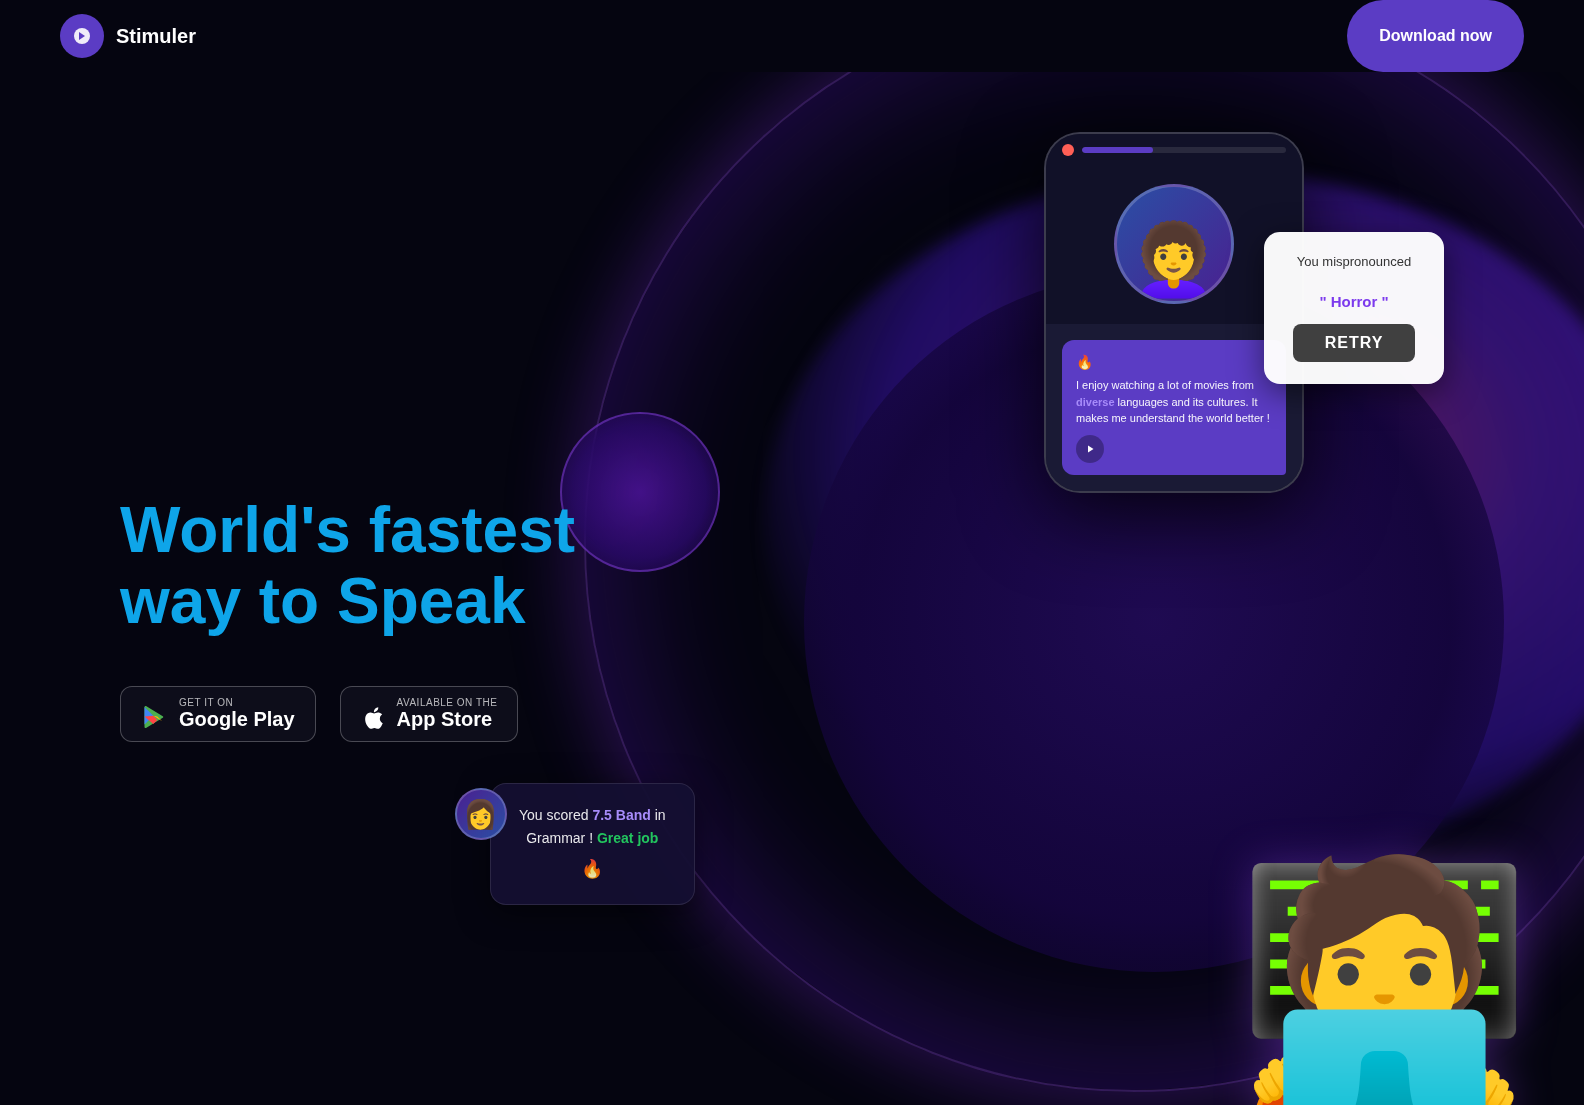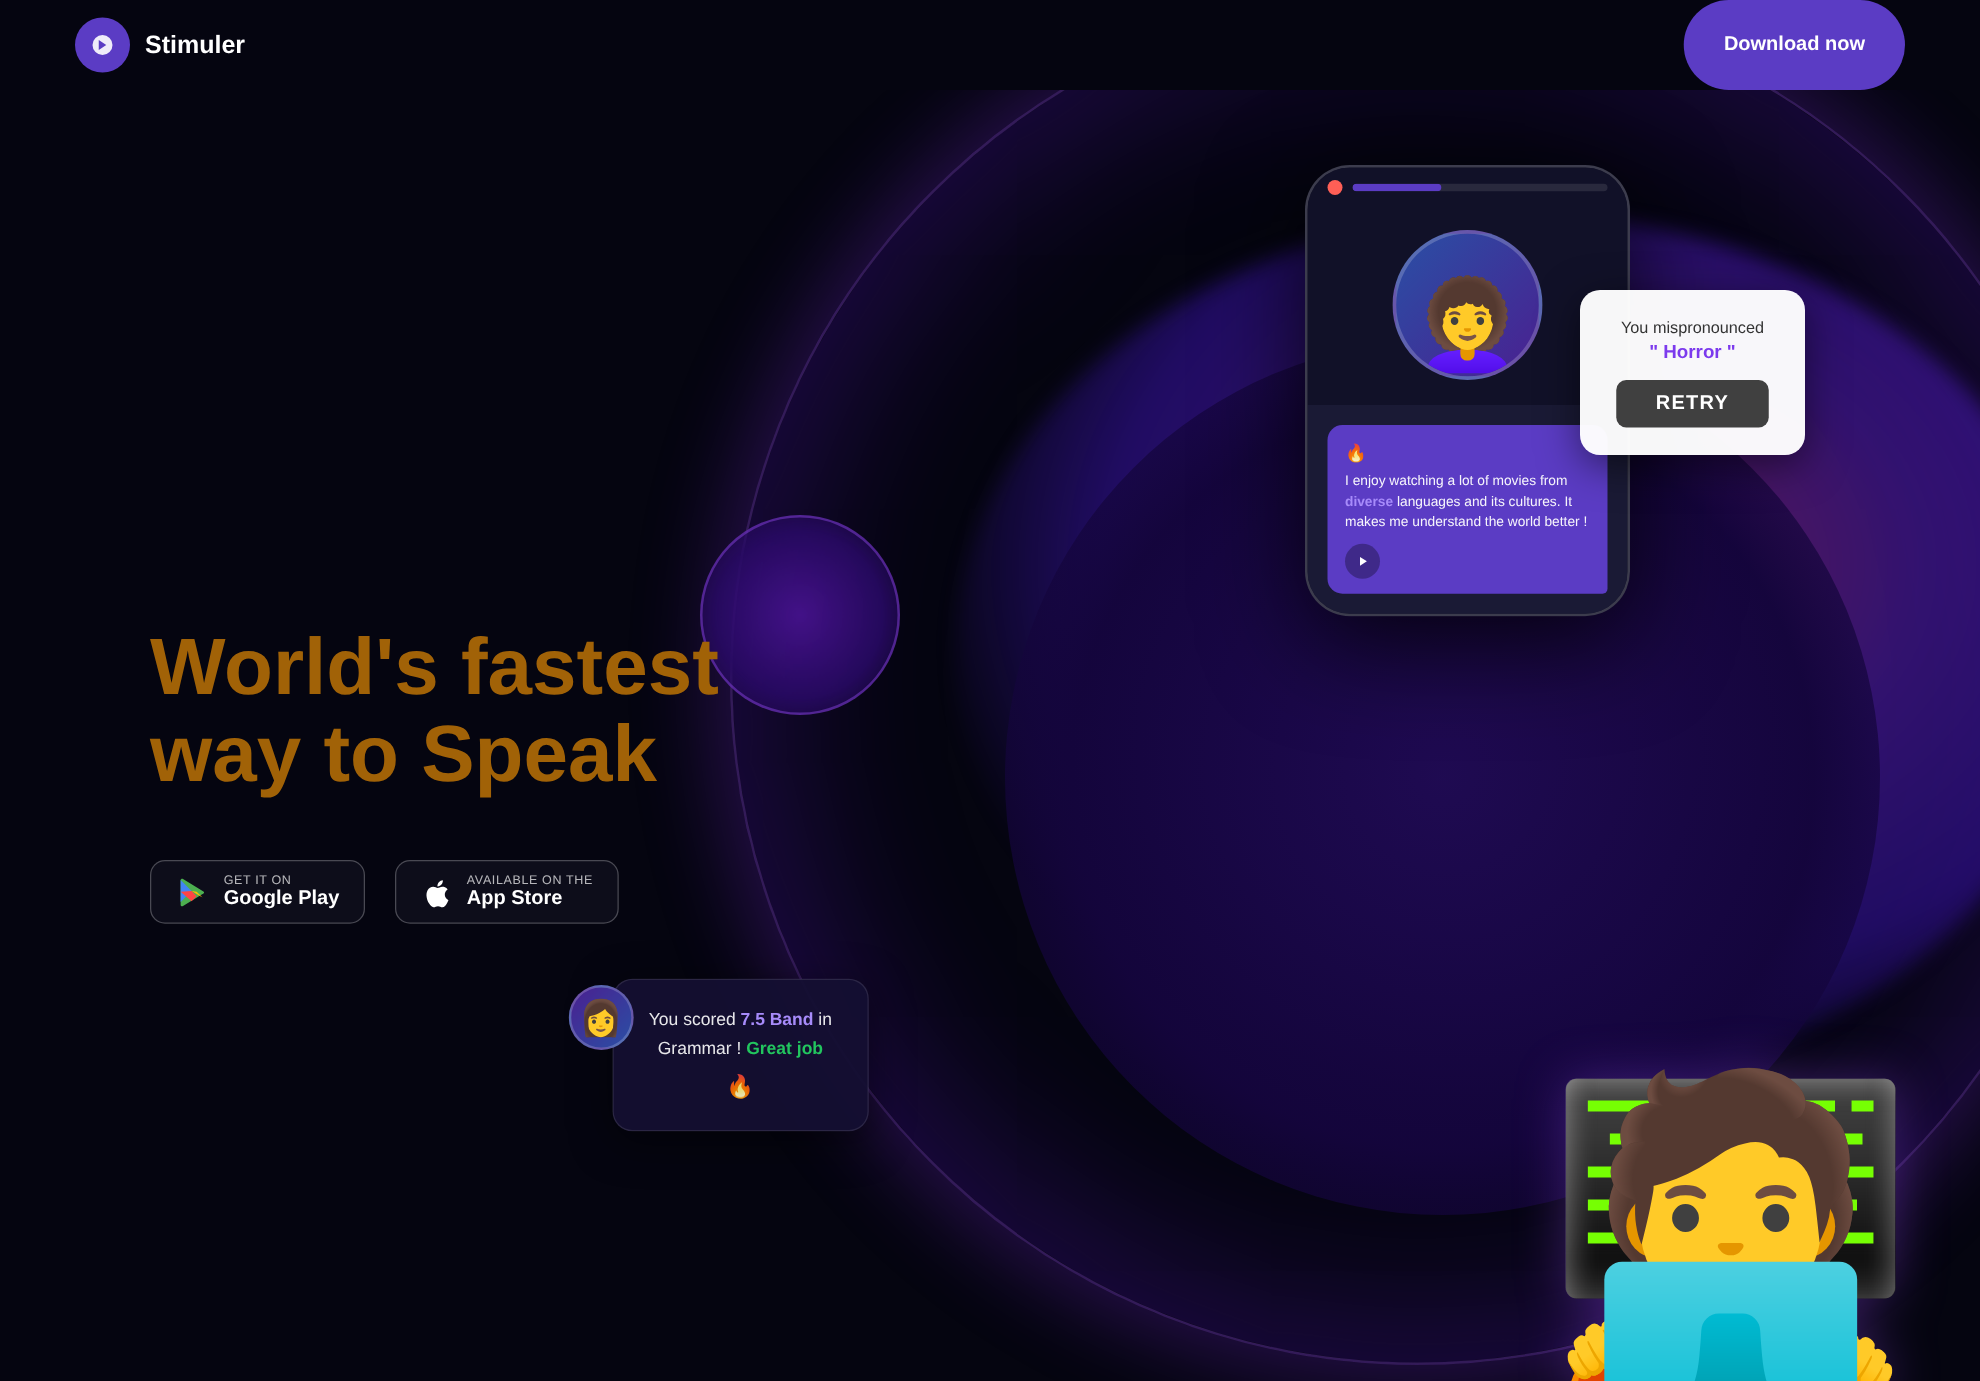--- a/index.html
+++ b/index.html
@@ -147,21 +147,21 @@
       padding-left: 120px;
       padding-top: 60px;
       max-width: 680px;
     }
 
     .hero-title {
       font-size: 64px;
       font-weight: 800;
       line-height: 1.1;
       margin-bottom: 50px;
-      color: #a16207;
+      color: #0ea5e9;
     }
 
     .store-buttons {
       display: flex;
       gap: 24px;
       margin-top: 20px;
     }
 
     .store-btn {
       display: flex;
@@ -182,21 +182,21 @@
     }
 
     .store-btn-sub {
       font-size: 10px;
       color: rgba(255,255,255,0.7);
       text-transform: uppercase;
       letter-spacing: 0.5px;
     }
 
     .store-btn-main {
-      font-size: 16px;
+      font-size: 20px;
       font-weight: 600;
       color: #ffffff;
     }
 
     
     .phone-mockup-area {
       position: absolute;
       right: 260px;
       top: 60px;
       z-index: 20;
@@ -397,21 +397,21 @@
       padding: 22px 28px;
       z-index: 25;
       min-width: 180px;
       box-shadow: 0 8px 32px rgba(0,0,0,0.5);
       text-align: center;
     }
 
     .pronunciation-label {
       font-size: 13px;
       color: #333;
-      margin-bottom: 4px;
+      margin-bottom: 24px;
     }
 
     .pronunciation-word {
       font-size: 15px;
       color: #111;
       font-weight: 600;
       margin-bottom: 14px;
     }
 
     .pronunciation-word span {

